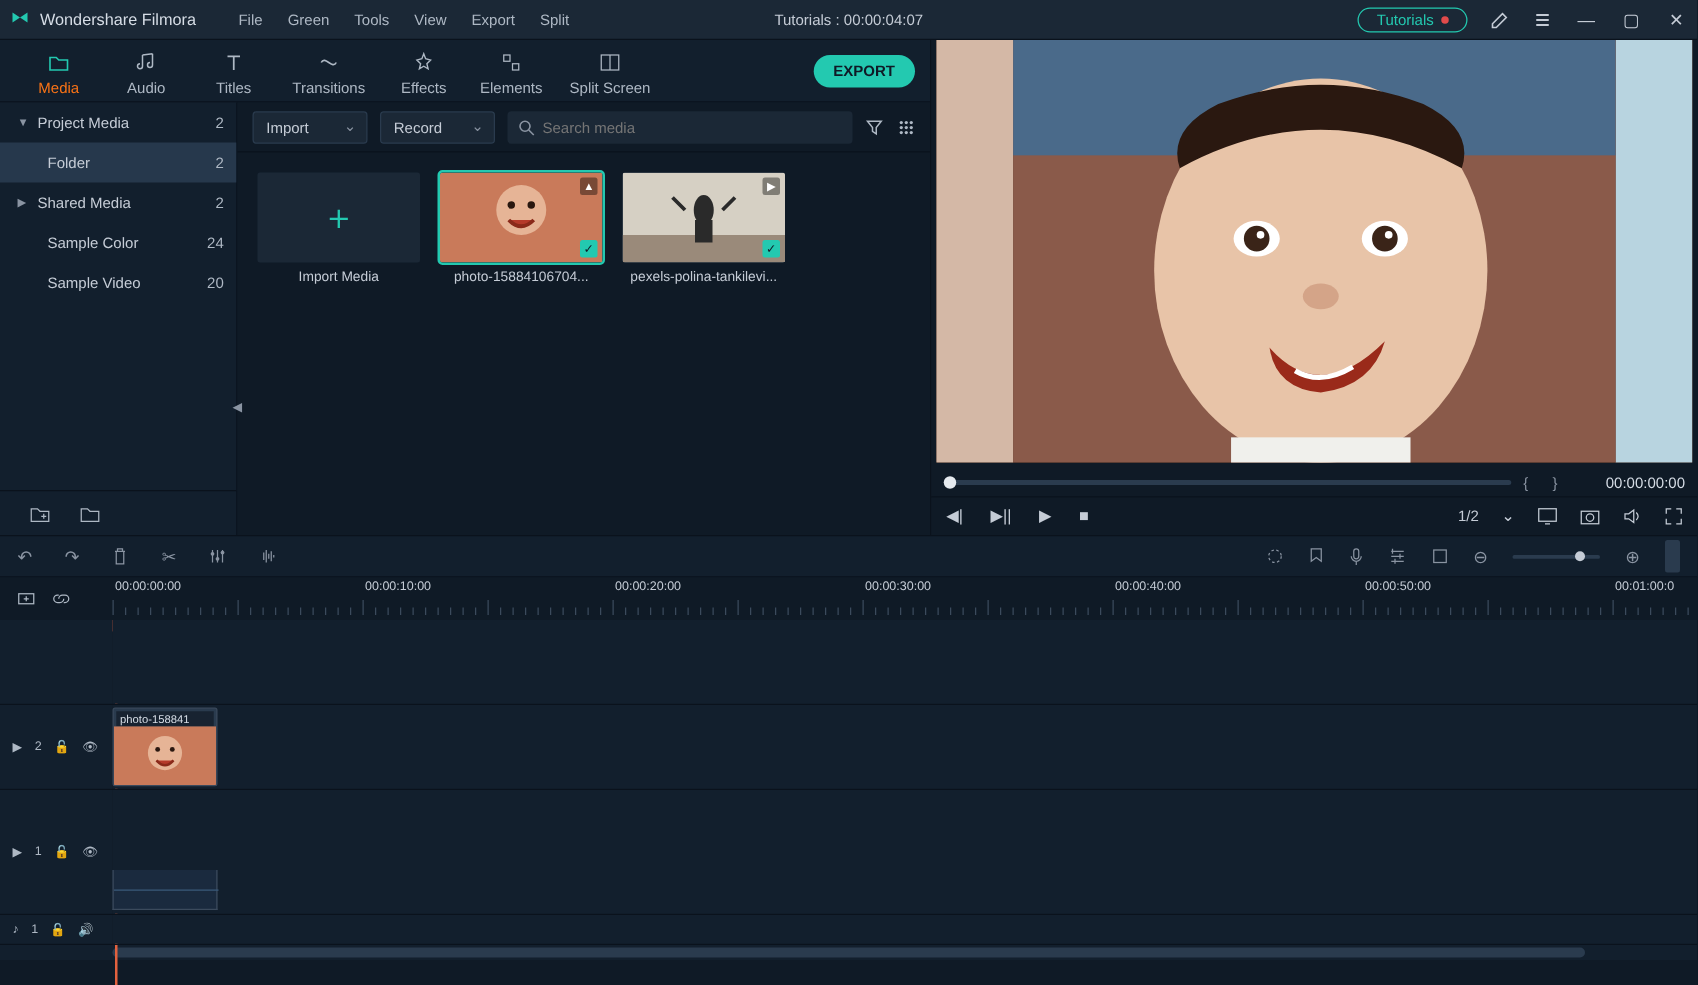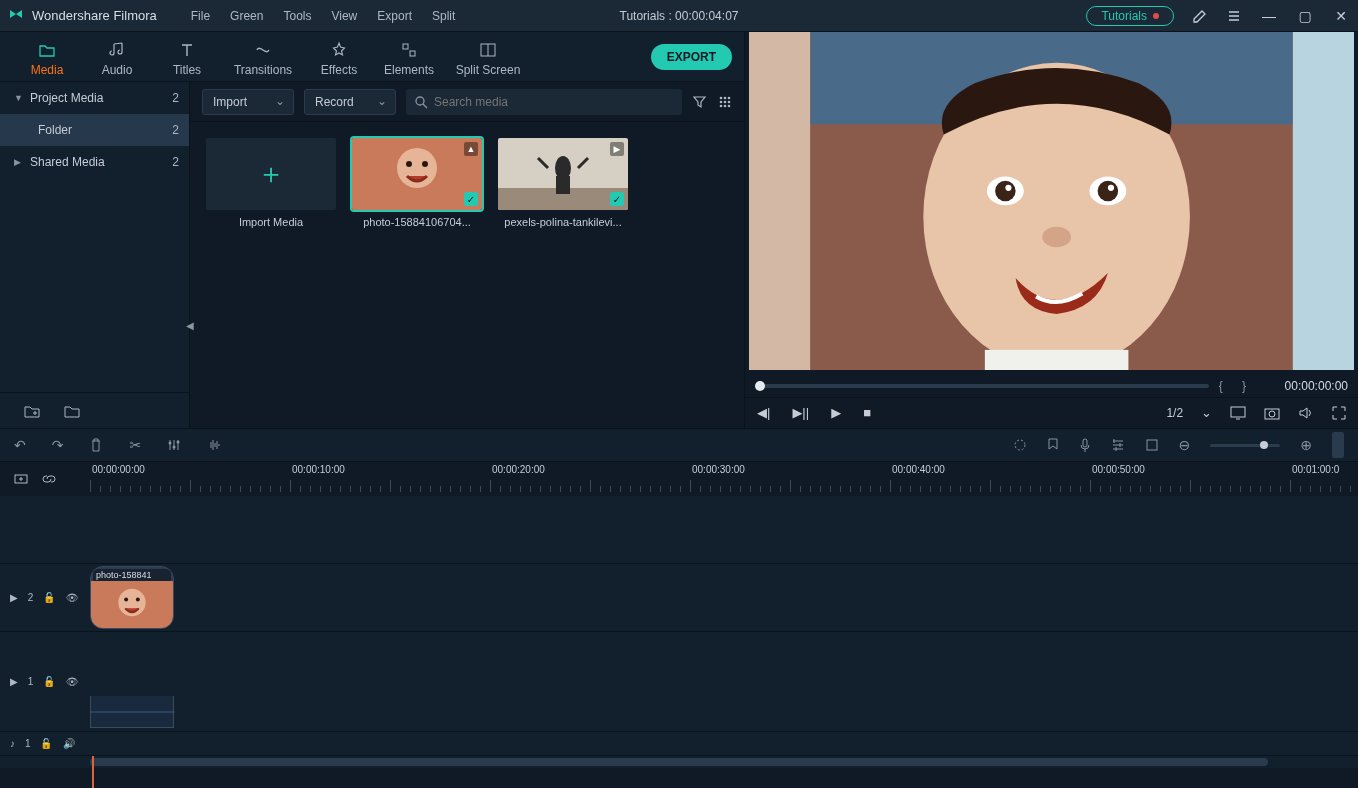--- a/index.html
+++ b/index.html
@@ -84,21 +84,21 @@
 .tick { position:absolute; width:1px; background:#3b4a5c; }
 .tick.major { height:12px; } .tick.minor { height:6px; top:6px; }
 .playhead { position:absolute; top:0; bottom:0; width:2px; background:#e2613e; }
 .playhead::before { content:""; position:absolute; top:0; left:-4px; width:10px; height:12px; background:#e2613e; clip-path:polygon(0 0,100% 0,100% 60%,50% 100%,0 60%); }
 .ruler-tools { position:absolute; left:0; top:0; height:34px; display:flex; align-items:center; gap:14px; padding-left:14px; }
 
 .tracks { flex:1; position:relative; overflow:hidden; }
 .track { height:68px; border-bottom:1px solid #0a121c; display:flex; position:relative; }
 .track-head { width:90px; background:#121f2d; display:flex; align-items:center; gap:10px; padding-left:10px; font-size:10px; color:#aeb8c4; }
 .track-body { flex:1; position:relative; background:#121f2d; }
-.clip { position:absolute; left:0; top:2px; bottom:2px; width:84px; background:#2a3b4e; border:1px solid #3b4a5c; border-radius:13px; overflow:hidden; }
+.clip { position:absolute; left:0; top:2px; bottom:2px; width:84px; background:#2a3b4e; border:1px solid #3b4a5c; border-radius:2px; overflow:hidden; }
 .clip-label { position:absolute; top:2px; left:2px; right:2px; background:rgba(20,30,42,0.8); color:#d6dde6; font-size:9px; padding:1px 3px; white-space:nowrap; overflow:hidden; }
 .clip-thumb { position:absolute; top:14px; bottom:0; left:0; right:0; }
 .audio-track { height:24px; }
 .track-scrollbar { height:12px; background:#121f2d; display:flex; align-items:center; padding:0 90px 0 90px; }
 .hscroll { flex:1; height:8px; background:#2a3b4e; border-radius:4px; }
 
 svg { display:block; }
 </style>
 </head>
 <body>
@@ -212,20 +212,28 @@
             <span class="count">2</span>
           </div>
         <div class="side-item sel indent">
             <span>Folder</span>
             <span class="count">2</span>
           </div>
         <div class="side-item">
             <span class="caret">▶</span>
             <span>Shared Media</span>
             <span class="count">2</span>
+          </div>
+        <div class="side-item indent">
+            <span>Sample Color</span>
+            <span class="count">24</span>
+          </div>
+        <div class="side-item indent">
+            <span>Sample Video</span>
+            <span class="count">20</span>
           </div>
         <div class="sidebar-bottom">
           <span class="sb-btn">
               <svg width="16" height="14" viewBox="0 0 16 14">
                 <path d="M1 3h5l2 2h7v8H1z" fill="none" stroke="#aeb8c4"></path>
                 <path d="M11 7v4M9 9h4" stroke="#aeb8c4"></path>
               </svg>
             </span>
           <span class="sb-btn">
               <svg width="16" height="14" viewBox="0 0 16 14">

